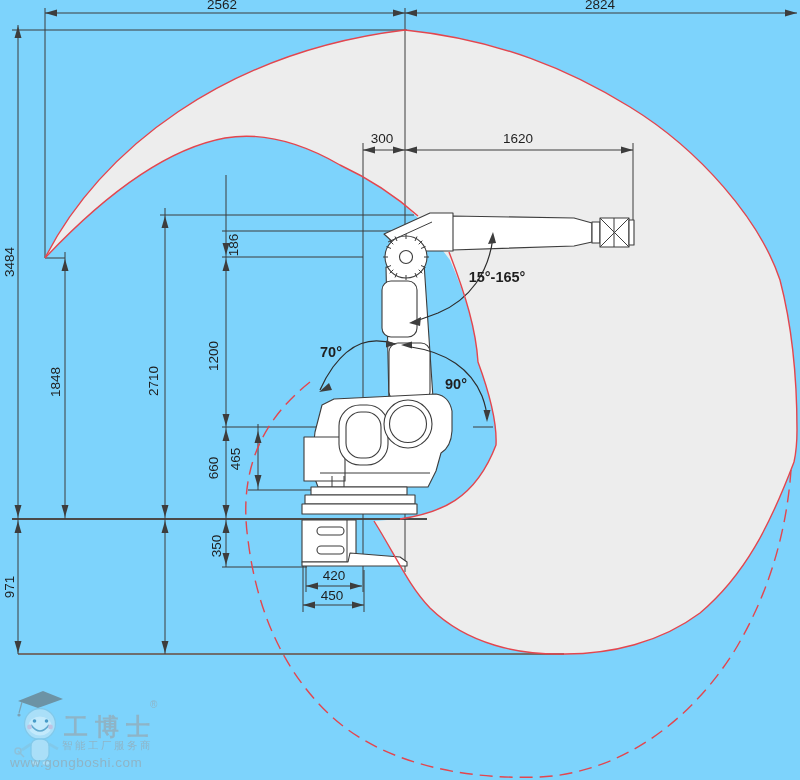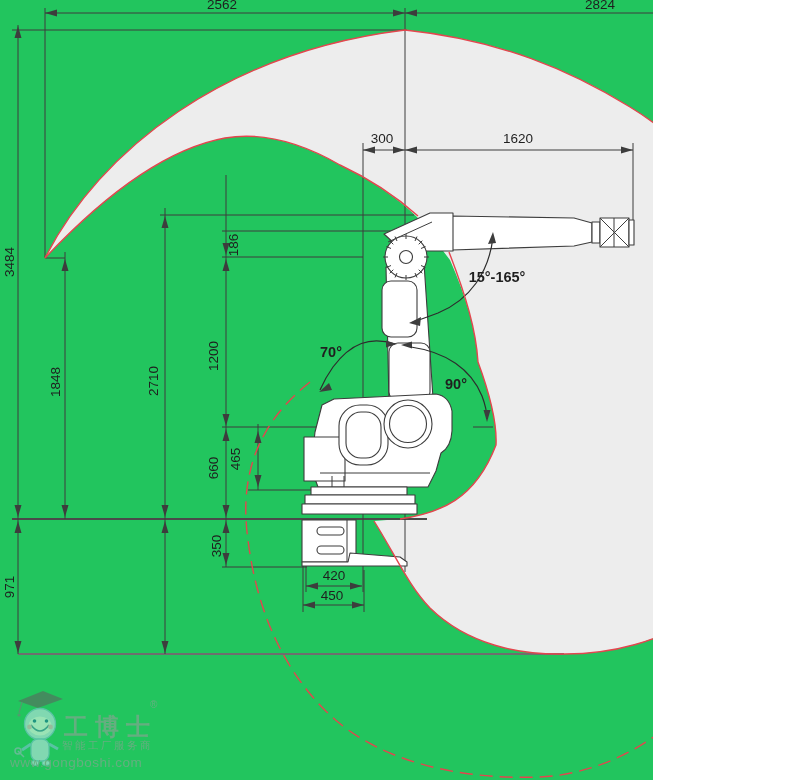--- a/index.html
+++ b/index.html
@@ -1,17 +1,17 @@
 <!DOCTYPE html>
 <html><head>
 <meta charset="utf-8">
 <style>
   html,body{margin:0;padding:0;background:#fff;}
   body{font-family:"Liberation Sans",sans-serif;}
-  .stage{position:relative;width:653px;height:780px;background:#22c55e;overflow:hidden;}
+  .stage{position:relative;width:800px;height:780px;background:#7dd3fc;overflow:hidden;}
   svg{display:block;}
   text{fill:#1f1f1f;}
   .dim{font-size:13.5px;}
   .ang{font-size:14.5px;font-weight:600;}
   .thin{stroke:#3d3d3d;stroke-width:1;fill:none;}
   .thick{stroke:#4a4a4a;stroke-width:2.2;fill:none;}
   .mid{stroke:#6e6e6e;stroke-width:2;fill:none;}
   .arrow{fill:#3d3d3d;stroke:none;}
   .robot{stroke:#3d3d3d;stroke-width:1.1;fill:#ffffff;stroke-linejoin:round;}
   .robot-detail{stroke:#3d3d3d;stroke-width:1;fill:none;}

